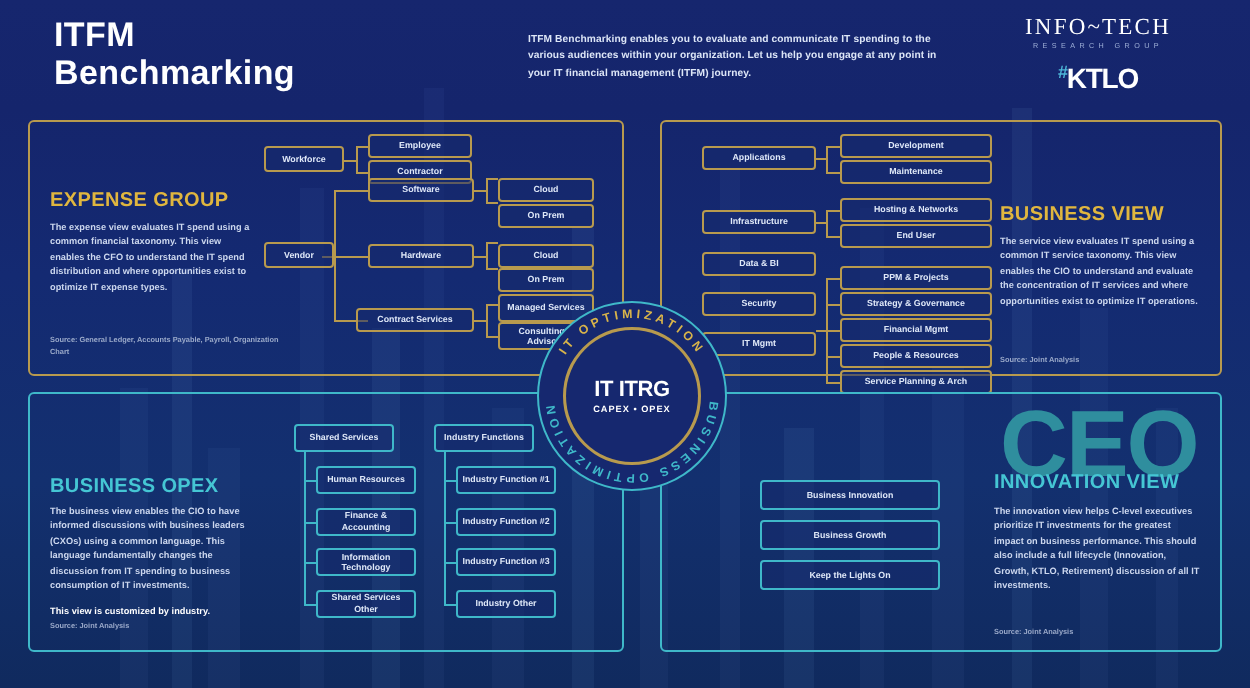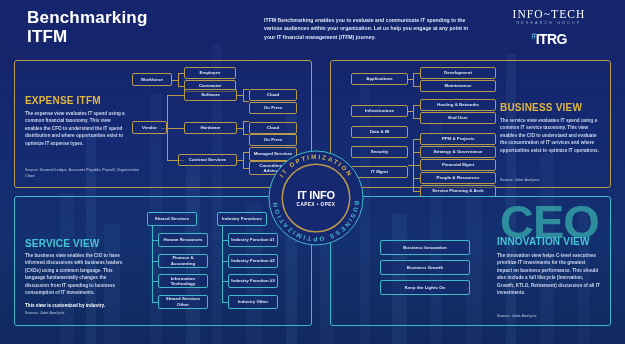--- a/index.html
+++ b/index.html
@@ -101,33 +101,33 @@
     <i class="l" style="left:392px; width:15px; height:130px;"></i>
     <i style="left:430px; width:12px; height:240px;"></i>
     <i style="left:466px; width:16px; height:160px;"></i>
     <i class="l" style="left:506px; width:10px; height:290px;"></i>
     <i style="left:540px; width:14px; height:190px;"></i>
     <i style="left:578px; width:11px; height:140px;"></i>
   </div>
 
   <div class="header">
     <div class="title">
+      <div>ITFM</div>
       <div>Benchmarking</div>
-      <div>ITFM</div>
     </div>
     <div class="intro">ITFM Benchmarking enables you to evaluate and communicate IT spending to the various audiences within your organization. Let us help you engage at any point in your IT financial management (ITFM) journey.</div>
     <div class="logo">
       <div class="it">INFO~TECH</div>
       <div class="rg">RESEARCH GROUP</div>
-      <div class="itrg"><span class="hash">#</span><span>ITRG</span></div>
+      <div class="itrg"><span class="hash">#</span><span>KTLO</span></div>
     </div>
   </div>
 
   <div class="panel gold p-cfo"></div>
-  <div class="viewttl gold" style="left:25px; top:95px;">EXPENSE ITFM</div>
+  <div class="viewttl gold" style="left:25px; top:95px;">EXPENSE GROUP</div>
   <div class="blurb" style="left:25px; top:110px;">The expense view evaluates IT spend using a common financial taxonomy. This view enables the CFO to understand the IT spend distribution and where opportunities exist to optimize IT expense types.</div>
   <div class="src" style="left:25px; top:168px;">Source: General Ledger, Accounts Payable, Payroll, Organization Chart</div>
 
   <div class="ln gold" style="left:172px; top:79.5px; width:6px;  height:1px;"></div>
   <div class="ln gold" style="left:178px; top:73px;   width:1px;  height:14px;"></div>
   <div class="ln gold" style="left:178px; top:73px;   width:6px;  height:1px;"></div>
   <div class="ln gold" style="left:178px; top:86px;   width:6px;  height:1px;"></div>
 
   <div class="ln gold" style="left:161px; top:127.5px; width:6px; height:1px;"></div>
   <div class="ln gold" style="left:167px; top:95px;    width:1px; height:65px;"></div>
@@ -202,21 +202,21 @@
   <div class="node gold" style="left:351px; top:146px; width:57px; height:12px;">Security</div>
   <div class="node gold" style="left:351px; top:166px; width:57px; height:12px;">IT Mgmt</div>
 
   <div class="node gold" style="left:420px; top:133px; width:76px; height:12px;">PPM &amp; Projects</div>
   <div class="node gold" style="left:420px; top:146px; width:76px; height:12px;">Strategy &amp; Governance</div>
   <div class="node gold" style="left:420px; top:159px; width:76px; height:12px;">Financial Mgmt</div>
   <div class="node gold" style="left:420px; top:172px; width:76px; height:12px;">People &amp; Resources</div>
   <div class="node gold" style="left:420px; top:185px; width:76px; height:12px;">Service Planning &amp; Arch</div>
 
   <div class="panel teal p-cxo"></div>
-  <div class="viewttl teal" style="left:25px; top:238px;">SERVICE VIEW</div>
+  <div class="viewttl teal" style="left:25px; top:238px;">BUSINESS OPEX</div>
   <div class="blurb" style="left:25px; top:252px;"><span>The business view enables the CIO to have informed discussions with business leaders (CXOs) using a common language. This language fundamentally changes the discussion from IT spending to business consumption of IT investments.</span><span class="em">This view is customized by industry.</span></div>
   <div class="src" style="left:25px; top:311px;">Source: Joint Analysis</div>
 
   <div class="ln teal" style="left:152px; top:226px; width:1px; height:76px;"></div>
   <div class="ln teal" style="left:152px; top:240px; width:6px; height:1px;"></div>
   <div class="ln teal" style="left:152px; top:261px; width:6px; height:1px;"></div>
   <div class="ln teal" style="left:152px; top:281px; width:6px; height:1px;"></div>
   <div class="ln teal" style="left:152px; top:301.5px;width:6px;height:1px;"></div>
 
   <div class="ln teal" style="left:222px; top:226px; width:1px; height:76px;"></div>
@@ -257,18 +257,18 @@
       <circle cx="48" cy="48" r="33.5" fill="none" stroke="#b89a4e" stroke-width="2"></circle>
       <circle cx="48" cy="48" r="30" fill="#16286f" stroke="none"></circle>
       <text font-family="Liberation Sans, sans-serif" font-size="6.2" font-weight="bold" letter-spacing="1.9" fill="#d9b44a">
         <textPath href="#arcTop" startOffset="50%" text-anchor="middle" id="tp-top">IT OPTIMIZATION</textPath>
       </text>
       <text font-family="Liberation Sans, sans-serif" font-size="6.2" font-weight="bold" letter-spacing="1.9" fill="#3fb8c9">
         <textPath href="#arcBot" startOffset="50%" text-anchor="middle" id="tp-bot">BUSINESS OPTIMIZATION</textPath>
       </text>
     </svg>
     <div class="core">
-      <div class="t1">IT INFO</div>
+      <div class="t1">IT ITRG</div>
       <div class="t2">CAPEX • OPEX</div>
     </div>
   </div>
 
 </div>
 
 </body></html>

